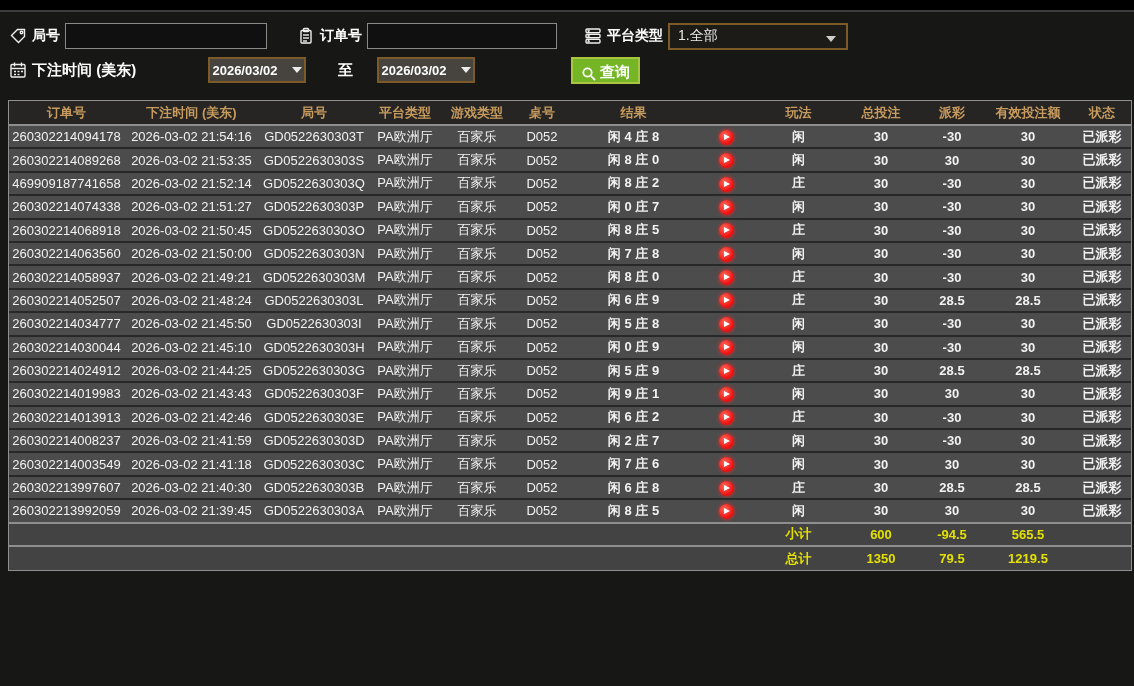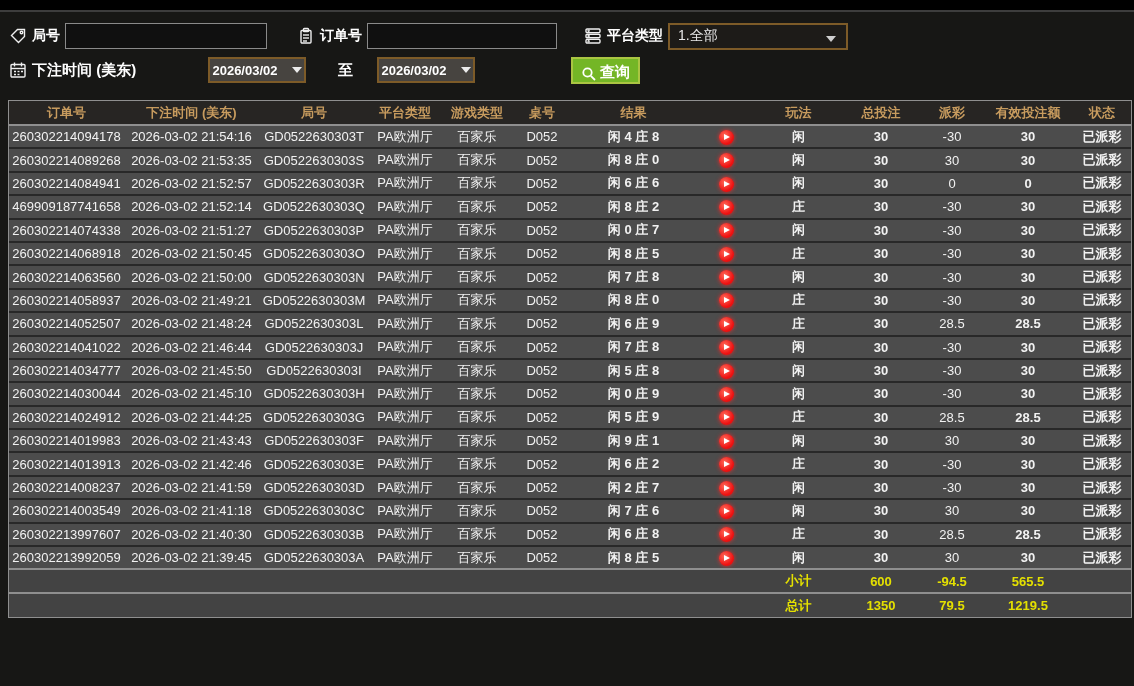--- a/index.html
+++ b/index.html
@@ -66,21 +66,21 @@
     border-bottom:2px solid #8f8f8f;text-align:center;
     white-space:nowrap;overflow:hidden;
   }
   table.grid td{
     background:#4c4c4c;height:23.4px;text-align:center;vertical-align:middle;
     border-bottom:2px solid #282828;white-space:nowrap;overflow:hidden;
     color:#f2f2f2;
   }
   tbody.datarows tr:last-child td{border-bottom:2px solid #8f8f8f;}
   td.c-result,td.c-play,td.c-total,td.c-valid,td.c-status{font-weight:bold;}
-  td.c-payout{font-weight:normal;}
+  td.c-payout{font-weight:bold;}
   td.c-status{color:var(--status-green);}
   td.pay-neg{color:var(--loss-green);}
   td.pay-pos{color:var(--win-red);}
   td.pay-zero{color:var(--zero-white);}
   .replay{
     display:inline-block;width:15px;height:15px;border-radius:50%;
     background:radial-gradient(circle at 38% 35%,#ff6a5a,#ee1010 65%);
     box-shadow:0 0 4px rgba(255,40,40,.85);position:relative;cursor:pointer;vertical-align:middle;
   }
   .replay::after{
@@ -242,35 +242,20 @@
         <td class="c-table_no">D052</td>
         <td class="c-result">闲 8 庄 0</td>
         <td class="c-replay"><span class="replay"></span></td>
         <td class="c-play">闲</td>
         <td class="c-total">30</td>
         <td class="c-payout pay-pos">30</td>
         <td class="c-valid">30</td>
         <td class="c-status">已派彩</td>
       </tr>
       <tr>
-        <td class="c-order">260302214084941</td>
-        <td class="c-time">2026-03-02 21:52:57</td>
-        <td class="c-round">GD0522630303R</td>
-        <td class="c-platform">PA欧洲厅</td>
-        <td class="c-game">百家乐</td>
-        <td class="c-table_no">D052</td>
-        <td class="c-result">闲 6 庄 6</td>
-        <td class="c-replay"><span class="replay"></span></td>
-        <td class="c-play">闲</td>
-        <td class="c-total">30</td>
-        <td class="c-payout pay-zero">0</td>
-        <td class="c-valid">0</td>
-        <td class="c-status">已派彩</td>
-      </tr>
-      <tr>
         <td class="c-order">469909187741658</td>
         <td class="c-time">2026-03-02 21:52:14</td>
         <td class="c-round">GD0522630303Q</td>
         <td class="c-platform">PA欧洲厅</td>
         <td class="c-game">百家乐</td>
         <td class="c-table_no">D052</td>
         <td class="c-result">闲 8 庄 2</td>
         <td class="c-replay"><span class="replay"></span></td>
         <td class="c-play">庄</td>
         <td class="c-total">30</td>
@@ -344,35 +329,20 @@
         <td class="c-round">GD0522630303L</td>
         <td class="c-platform">PA欧洲厅</td>
         <td class="c-game">百家乐</td>
         <td class="c-table_no">D052</td>
         <td class="c-result">闲 6 庄 9</td>
         <td class="c-replay"><span class="replay"></span></td>
         <td class="c-play">庄</td>
         <td class="c-total">30</td>
         <td class="c-payout pay-pos">28.5</td>
         <td class="c-valid">28.5</td>
-        <td class="c-status">已派彩</td>
-      </tr>
-      <tr>
-        <td class="c-order">260302214041022</td>
-        <td class="c-time">2026-03-02 21:46:44</td>
-        <td class="c-round">GD0522630303J</td>
-        <td class="c-platform">PA欧洲厅</td>
-        <td class="c-game">百家乐</td>
-        <td class="c-table_no">D052</td>
-        <td class="c-result">闲 7 庄 8</td>
-        <td class="c-replay"><span class="replay"></span></td>
-        <td class="c-play">闲</td>
-        <td class="c-total">30</td>
-        <td class="c-payout pay-neg">-30</td>
-        <td class="c-valid">30</td>
         <td class="c-status">已派彩</td>
       </tr>
       <tr>
         <td class="c-order">260302214034777</td>
         <td class="c-time">2026-03-02 21:45:50</td>
         <td class="c-round">GD0522630303I</td>
         <td class="c-platform">PA欧洲厅</td>
         <td class="c-game">百家乐</td>
         <td class="c-table_no">D052</td>
         <td class="c-result">闲 5 庄 8</td>

